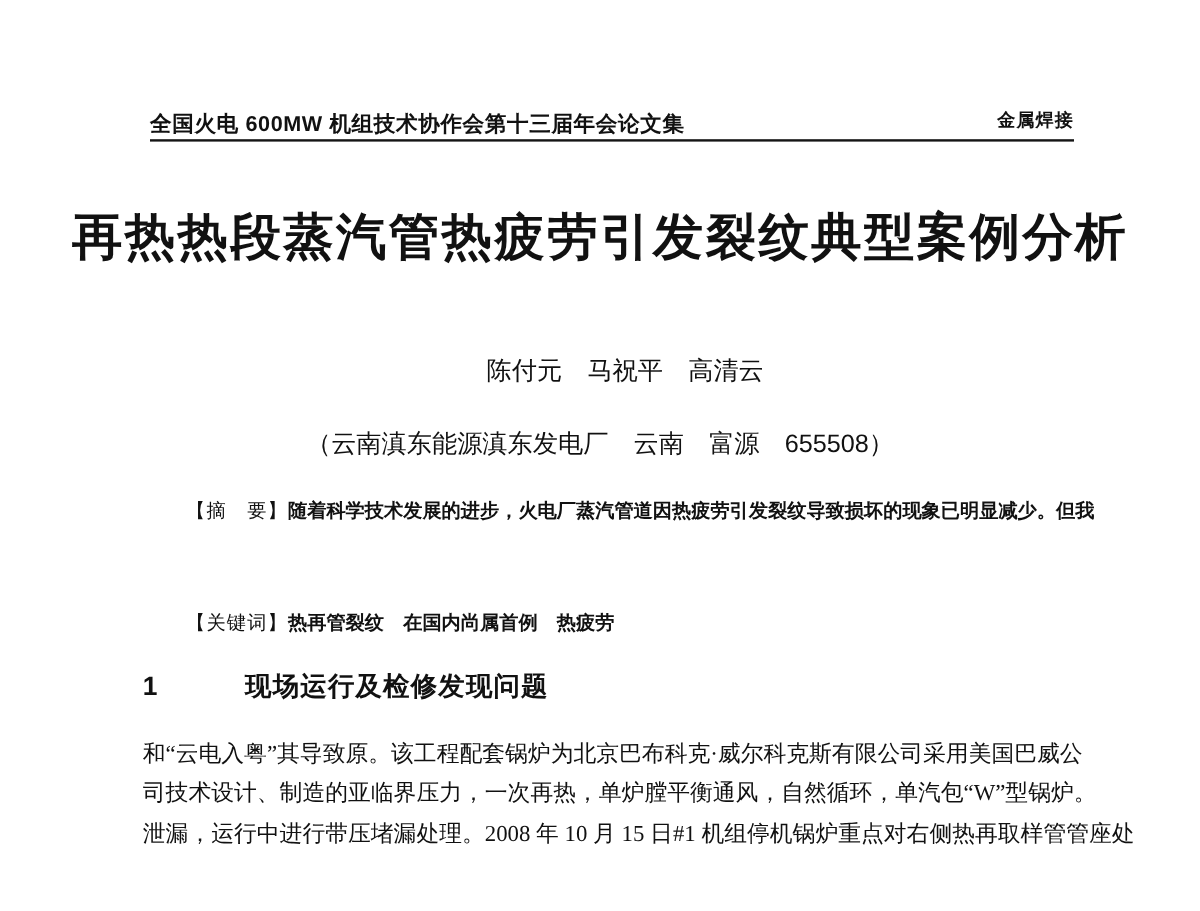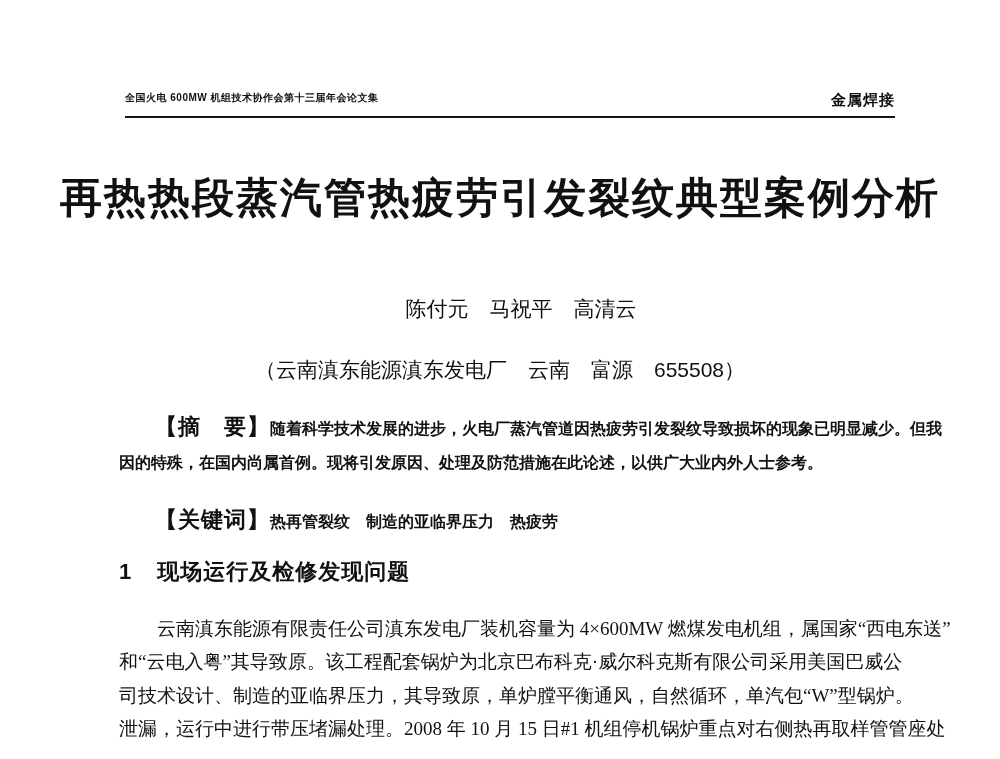--- a/index.html
+++ b/index.html
@@ -13,21 +13,21 @@
     height: 759px;
     background: #ffffff;
     overflow: hidden;
     color: #111111;
     font-family: "Liberation Sans", "DejaVu Sans", sans-serif;
   }
   .hdr-left {
     position: absolute;
     left: 125px;
     top: 91px;
-    font-size: 10px;
+    font-size: 18px;
     font-weight: bold;
     letter-spacing: 0.5px;
     white-space: nowrap;
   }
   .hdr-right {
     position: absolute;
     right: 105px;
     top: 91px;
     font-size: 15px;
     font-weight: bold;
@@ -81,22 +81,22 @@
     width: 790px;
     font-size: 16px;
     font-weight: bold;
     line-height: 33.5px;
     white-space: nowrap;
   }
   .abstract .first-line {
     text-indent: 36px;
   }
   .abstract-label, .keywords-label {
-    font-size: 22px;
-    font-weight: bold;
+    font-size: 16px;
+    font-weight: normal;
     letter-spacing: 1px;
   }
   .keywords {
     position: absolute;
     left: 119px;
     top: 505px;
     width: 790px;
     font-size: 16px;
     font-weight: bold;
     line-height: 30px;
@@ -110,20 +110,21 @@
     font-size: 22px;
     font-weight: bold;
     white-space: nowrap;
   }
   .section-heading .sec-num {
     display: inline-block;
     margin-right: 26px;
   }
   .section-heading .sec-title {
     letter-spacing: 1px;
+    margin-left: 47px;
   }
   .body-text {
     position: absolute;
     left: 119px;
     top: 612px;
     width: 800px;
     font-size: 19px;
     line-height: 33.4px;
     font-family: "Liberation Serif", "DejaVu Serif", serif;
     white-space: nowrap;
@@ -141,31 +142,29 @@
   <div class="hdr-right">金属焊接</div>
   <div class="hdr-rule"></div>
 
   <div class="doc-title">再热热段蒸汽管热疲劳引发裂纹典型案例分析</div>
 
   <div class="authors">陈付元　马祝平　高清云</div>
   <div class="affiliation">（云南滇东能源滇东发电厂　云南　富源　655508）</div>
 
   <div class="abstract">
     <div class="first-line"><span class="abstract-label">【摘　要】</span><span>随着科学技术发展的进步，火电厂蒸汽管道因热疲劳引发裂纹导致损坏的现象已明显减少。但我</span></div>
-    <div>因的特殊，在国内尚属首例。现将引发原因、处理及防范措施在此论述，以供广大业内外人士参考。</div>
   </div>
 
   <div class="keywords">
-    <span class="keywords-label">【关键词】</span><span>热再管裂纹　制造的亚临界压力　热疲劳</span>
+    <span class="keywords-label">【关键词】</span><span>热再管裂纹　在国内尚属首例　热疲劳</span>
   </div>
 
   <div class="section-heading">
     <span class="sec-num">1</span><span class="sec-title">现场运行及检修发现问题</span>
   </div>
 
   <div class="body-text">
-    <div class="indent">云南滇东能源有限责任公司滇东发电厂装机容量为 4×600MW 燃煤发电机组，属国家“西电东送”</div>
     <div>和“云电入粤”其导致原。该工程配套锅炉为北京巴布科克·威尔科克斯有限公司采用美国巴威公</div>
-    <div>司技术设计、制造的亚临界压力，其导致原，单炉膛平衡通风，自然循环，单汽包“W”型锅炉。</div>
+    <div>司技术设计、制造的亚临界压力，一次再热，单炉膛平衡通风，自然循环，单汽包“W”型锅炉。</div>
     <div>泄漏，运行中进行带压堵漏处理。2008 年 10 月 15 日#1 机组停机锅炉重点对右侧热再取样管管座处</div>
   </div>
 
 </div>
 
 </body></html>

